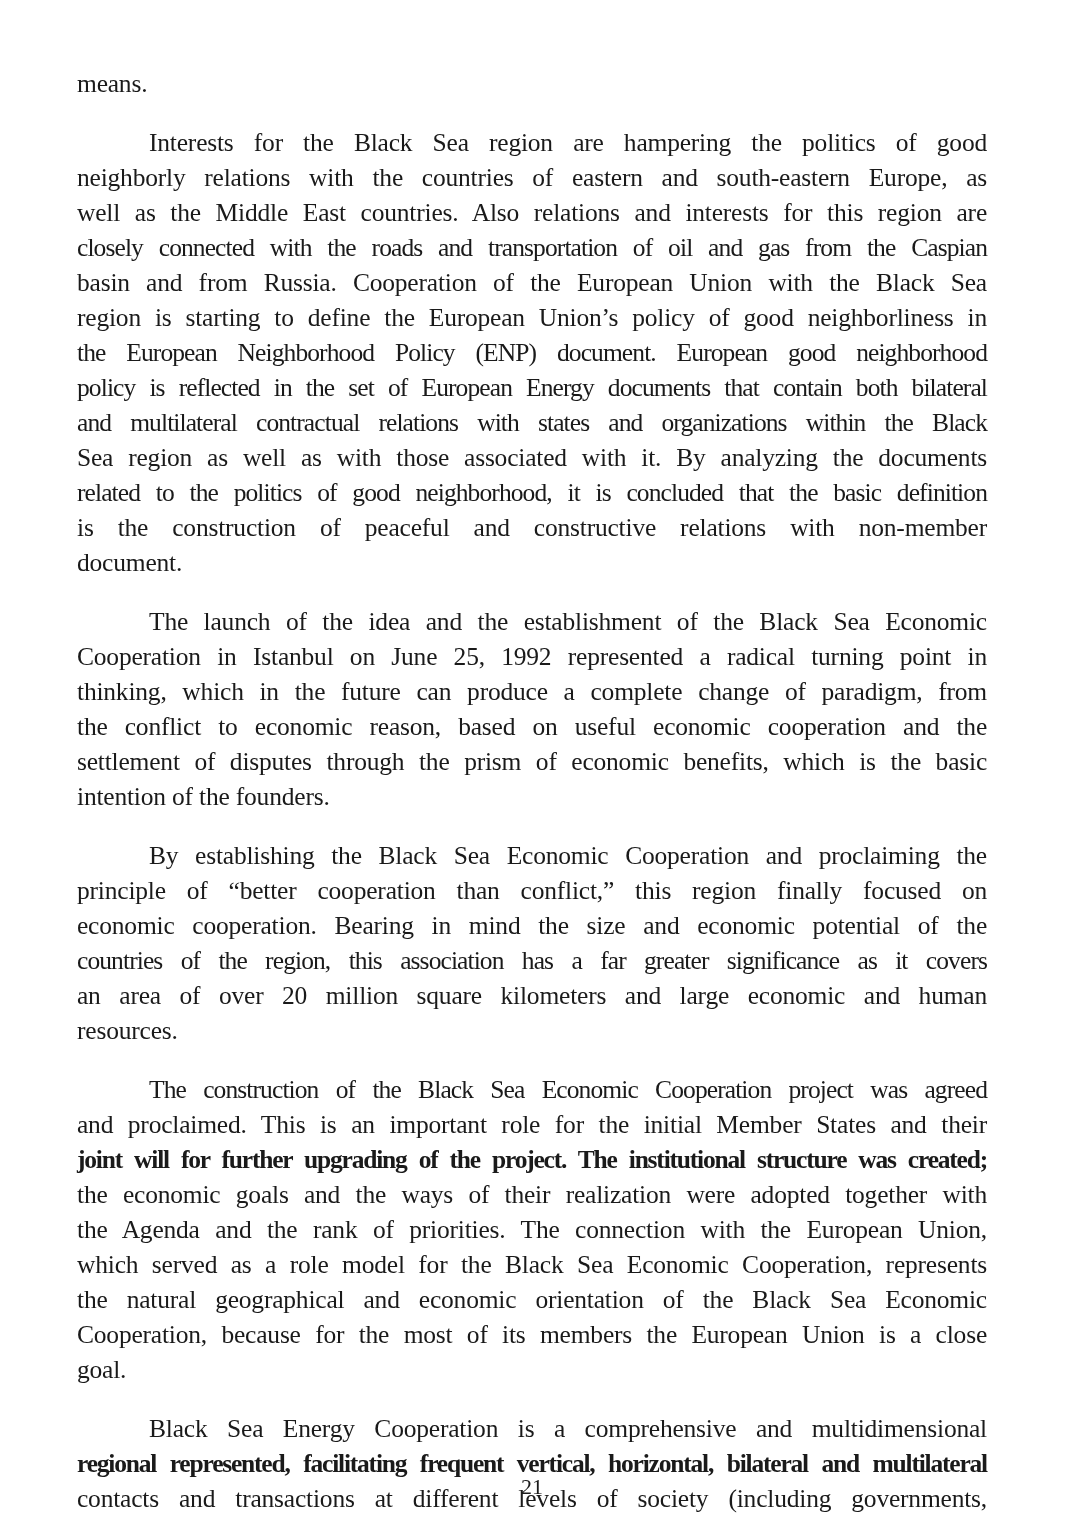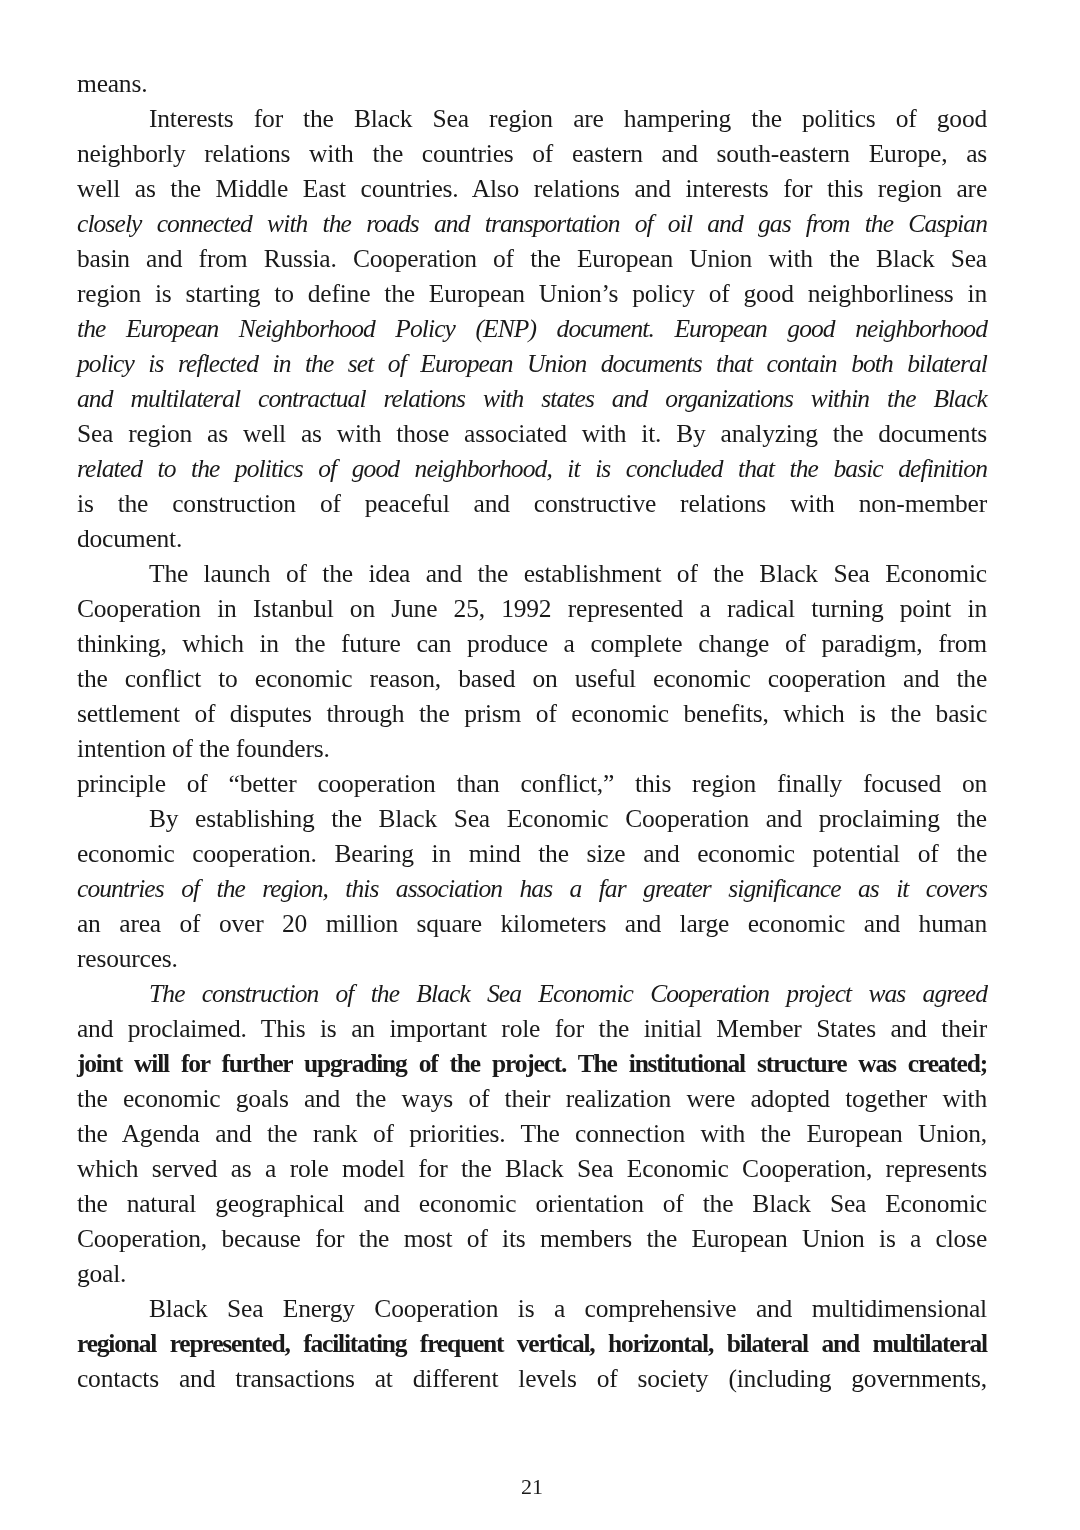--- a/index.html
+++ b/index.html
@@ -29,25 +29,25 @@
       white-space: nowrap;
       text-align: justify;
       text-align-last: justify;
       letter-spacing: -0.2px;
     }
     .line.last {
       text-align-last: left;
     }
     .line.indent {
       padding-left: 72px;
+      margin-top: 24px;
     }
     .line.tight {
       letter-spacing: -0.9px;
       word-spacing: -1.5px;
-      font-style: italic;
     }
     .line.tighter {
       letter-spacing: -1.2px;
       word-spacing: -2.5px;
       font-weight: bold;
     }
     .page-number {
       position: absolute;
       top: 1472px;
       left: 0;
@@ -67,40 +67,40 @@
   </div>
 
   <div>
     <span class="line indent">Interests for the Black Sea region are hampering the politics of good</span>
     <span class="line">neighborly relations with the countries of eastern and south-eastern Europe, as</span>
     <span class="line">well as the Middle East countries. Also relations and interests for this region are</span>
     <span class="line tight">closely connected with the roads and transportation of oil and gas from the Caspian</span>
     <span class="line">basin and from Russia. Cooperation of the European Union with the Black Sea</span>
     <span class="line">region is starting to define the European Union’s policy of good neighborliness in</span>
     <span class="line tight">the European Neighborhood Policy (ENP) document. European good neighborhood</span>
-    <span class="line tight">policy is reflected in the set of European Union documents that contain both bilateral</span>
+    <span class="line tight">policy is reflected in the set of European Energy documents that contain both bilateral</span>
     <span class="line tight">and multilateral contractual relations with states and organizations within the Black</span>
     <span class="line">Sea region as well as with those associated with it. By analyzing the documents</span>
     <span class="line tight">related to the politics of good neighborhood, it is concluded that the basic definition</span>
     <span class="line">is the construction of peaceful and constructive relations with non-member</span>
     <span class="line last">document.</span>
   </div>
 
   <div>
     <span class="line indent">The launch of the idea and the establishment of the Black Sea Economic</span>
     <span class="line">Cooperation in Istanbul on June 25, 1992 represented a radical turning point in</span>
     <span class="line">thinking, which in the future can produce a complete change of paradigm, from</span>
     <span class="line">the conflict to economic reason, based on useful economic cooperation and the</span>
     <span class="line">settlement of disputes through the prism of economic benefits, which is the basic</span>
     <span class="line last">intention of the founders.</span>
   </div>
 
   <div>
+    <span class="line indent">By establishing the Black Sea Economic Cooperation and proclaiming the</span>
     <span class="line">principle of “better cooperation than conflict,” this region finally focused on</span>
-    <span class="line indent">By establishing the Black Sea Economic Cooperation and proclaiming the</span>
     <span class="line">economic cooperation. Bearing in mind the size and economic potential of the</span>
     <span class="line tight">countries of the region, this association has a far greater significance as it covers</span>
     <span class="line">an area of over 20 million square kilometers and large economic and human</span>
     <span class="line last">resources.</span>
   </div>
 
   <div>
     <span class="line indent tight">The construction of the Black Sea Economic Cooperation project was agreed</span>
     <span class="line">and proclaimed. This is an important role for the initial Member States and their</span>
     <span class="line tighter">joint will for further upgrading of the project. The institutional structure was created;</span>

